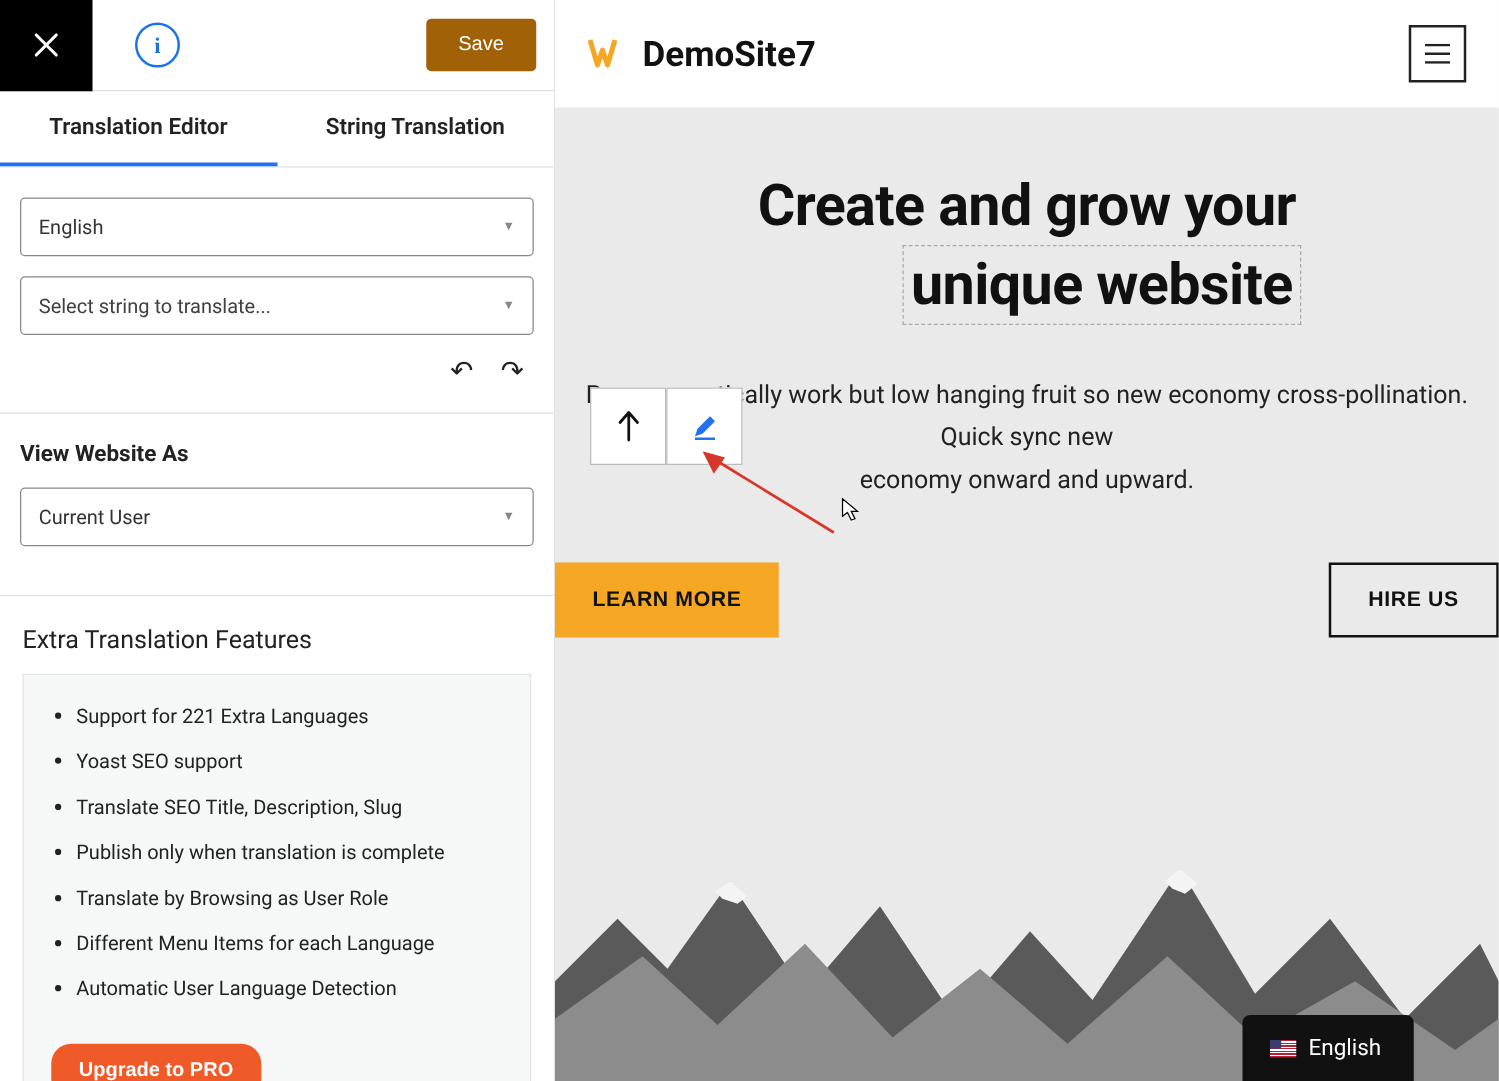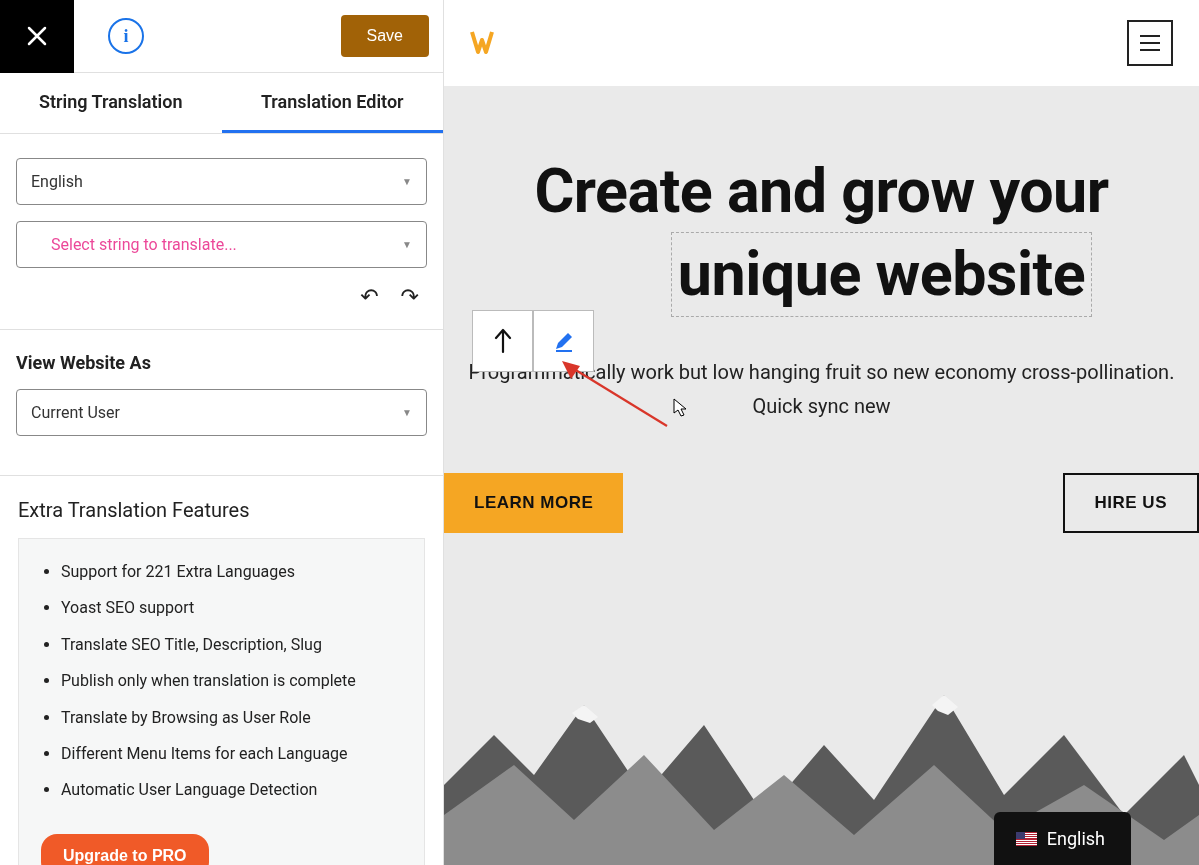--- a/index.html
+++ b/index.html
@@ -16,21 +16,21 @@
 
 
 .tabs { display:flex; border-bottom:1px solid #e0e0e0; }
 .tab { flex:1; text-align:center; padding:18px 0; font-size:18px; font-weight:600; color:#222; cursor:pointer; }
 .tab.active { border-bottom:3px solid #2271f0; }
 
 
 .controls { padding:24px 16px 20px 16px; border-bottom:1px solid #e0e0e0; }
 .select { width:100%; border:1px solid #888; border-radius:4px; padding:13px 14px; font-size:16px; color:#333; background:#fff; display:flex; align-items:center; justify-content:space-between; cursor:pointer; margin-bottom:16px; }
 .select .caret { color:#888; font-size:10px; }
-.placeholder { color:#ec4899;margin-left:20px; }
+.placeholder { color:#404040; }
 .undo-redo { display:flex; justify-content:flex-end; gap:22px; padding-right:8px; font-size:22px; color:#222; }
 .undo-redo span { cursor:pointer; }
 
 
 .view-section { padding:22px 16px 24px 16px; border-bottom:1px solid #e0e0e0; }
 .view-section h3 { font-size:18px; font-weight:700; color:#222; margin-bottom:16px; }
 
 
 .extra-section { padding:22px 18px; }
 .extra-section h3 { font-size:20px; font-weight:400; color:#222; margin-bottom:16px; }
@@ -42,21 +42,21 @@
 
 .prev-header { height:86px; display:flex; align-items:center; padding:0 26px; }
 .logo-mark { width:30px; height:30px; display:flex; align-items:center; }
 .logo-mark svg { width:30px; height:30px; }
 .site-title { font-size:28px; font-weight:700; color:#111; margin-left:14px; }
 .hamburger { margin-left:auto; width:46px; height:46px; border:2px solid #222; display:flex; align-items:center; justify-content:center; cursor:pointer; }
 .hamburger svg { width:20px; height:16px; }
 
 
 .hero { position:relative; height:779px; background:#eaeaea; text-align:center; overflow:hidden; }
-.hero-title { font-size:61px; font-weight:700; color:#111; line-height:1.35; padding:0 14px; margin-top:64px; letter-spacing:-0.5px; }
+.hero-title { font-size:46px; font-weight:700; color:#111; line-height:1.35; padding:0 14px; margin-top:48px; letter-spacing:-0.5px; }
 .hero-title .seg { display:inline-block; }
 .seg-boxed { border:1px dashed #aaa; padding:0 6px; }
 .hero-sub { font-size:20px; color:#222; margin-top:38px; line-height:1.7; }
 .hero-cta { margin-top:50px; display:flex; justify-content:space-between; gap:20px; }
 .btn-primary { background:#f5a623; color:#111; font-weight:700; font-size:17px; padding:18px 30px; border:none; cursor:pointer; letter-spacing:0.5px; }
 .btn-secondary { background:transparent; color:#111; font-weight:700; font-size:17px; padding:18px 30px; border:2px solid #111; cursor:pointer; letter-spacing:0.5px; }
 
 
 .mini-toolbar { position:absolute; top:224px; left:28px; display:flex; }
 .mini-btn { width:61px; height:62px; border:1px solid #bbb; background:#fff; display:flex; align-items:center; justify-content:center; font-size:26px; cursor:pointer; }
@@ -80,22 +80,22 @@
     <div class="close-btn">
       <svg width="22" height="22" viewBox="0 0 22 22">
           <path d="M3 3 L19 19 M19 3 L3 19" stroke="#fff" stroke-width="2.5" stroke-linecap="round"></path>
         </svg>
     </div>
     <div class="info-icon">i</div>
     <button class="save-btn">Save</button>
   </div>
 
   <div class="tabs">
+    <div class="tab active">Translation Editor</div>
     <div class="tab">String Translation</div>
-    <div class="tab active">Translation Editor</div>
   </div>
 
   <div class="controls">
     <div class="select">
       <span>English</span>
       <span class="caret">▼</span>
     </div>
     <div class="select">
       <span class="placeholder">Select string to translate...</span>
       <span class="caret">▼</span>
@@ -131,20 +131,21 @@
   </div>
 </div>
 
 <div class="preview">
   <div class="prev-header">
     <span class="logo-mark">
       <svg viewBox="0 0 30 30">
           <path d="M2 4 L8 24 L12 12 L16 24 L22 4" fill="none" stroke="#f5a623" stroke-width="4" stroke-linejoin="round"></path>
         </svg>
     </span>
+    <span class="site-title">DemoSite7</span>
     <div class="hamburger">
       <svg viewBox="0 0 20 16">
           <path d="M0 1 H20 M0 8 H20 M0 15 H20" stroke="#222" stroke-width="2"></path>
         </svg>
     </div>
   </div>
 
   <div class="hero">
     <svg class="mountains" viewBox="0 0 755 220" preserveAspectRatio="xMidYMax slice">
       <path d="M0 220 L0 140 L50 90 L90 130 L140 60 L200 150 L260 80 L320 170 L380 100 L430 155 L500 50 L560 150 L620 90 L680 170 L740 110 L755 140 L755 220 Z" fill="#5a5a5a"></path>
@@ -152,20 +153,21 @@
       <path d="M128 68 L140 60 L154 72 L146 78 L134 74 Z M488 60 L500 50 L514 62 L504 70 L494 66 Z" fill="#f4f4f4"></path>
     </svg>
 
     <h1 class="hero-title">
       <span class="seg">Create and grow your</span><br>
       <span class="seg seg-boxed" style="margin-left:120px;">unique website</span><br>
     </h1>
 
     <p class="hero-sub">
       <span>Programmatically work but low hanging fruit so new economy cross-pollination. Quick sync new</span><br>
+      <span>economy onward and upward.</span>
     </p>
 
     <div class="hero-cta">
       <button class="btn-primary">LEARN MORE</button>
       <button class="btn-secondary">HIRE US</button>
     </div>
 
     <div class="mini-toolbar">
       <div class="mini-btn">
         <svg width="20" height="26" viewBox="0 0 20 26">

